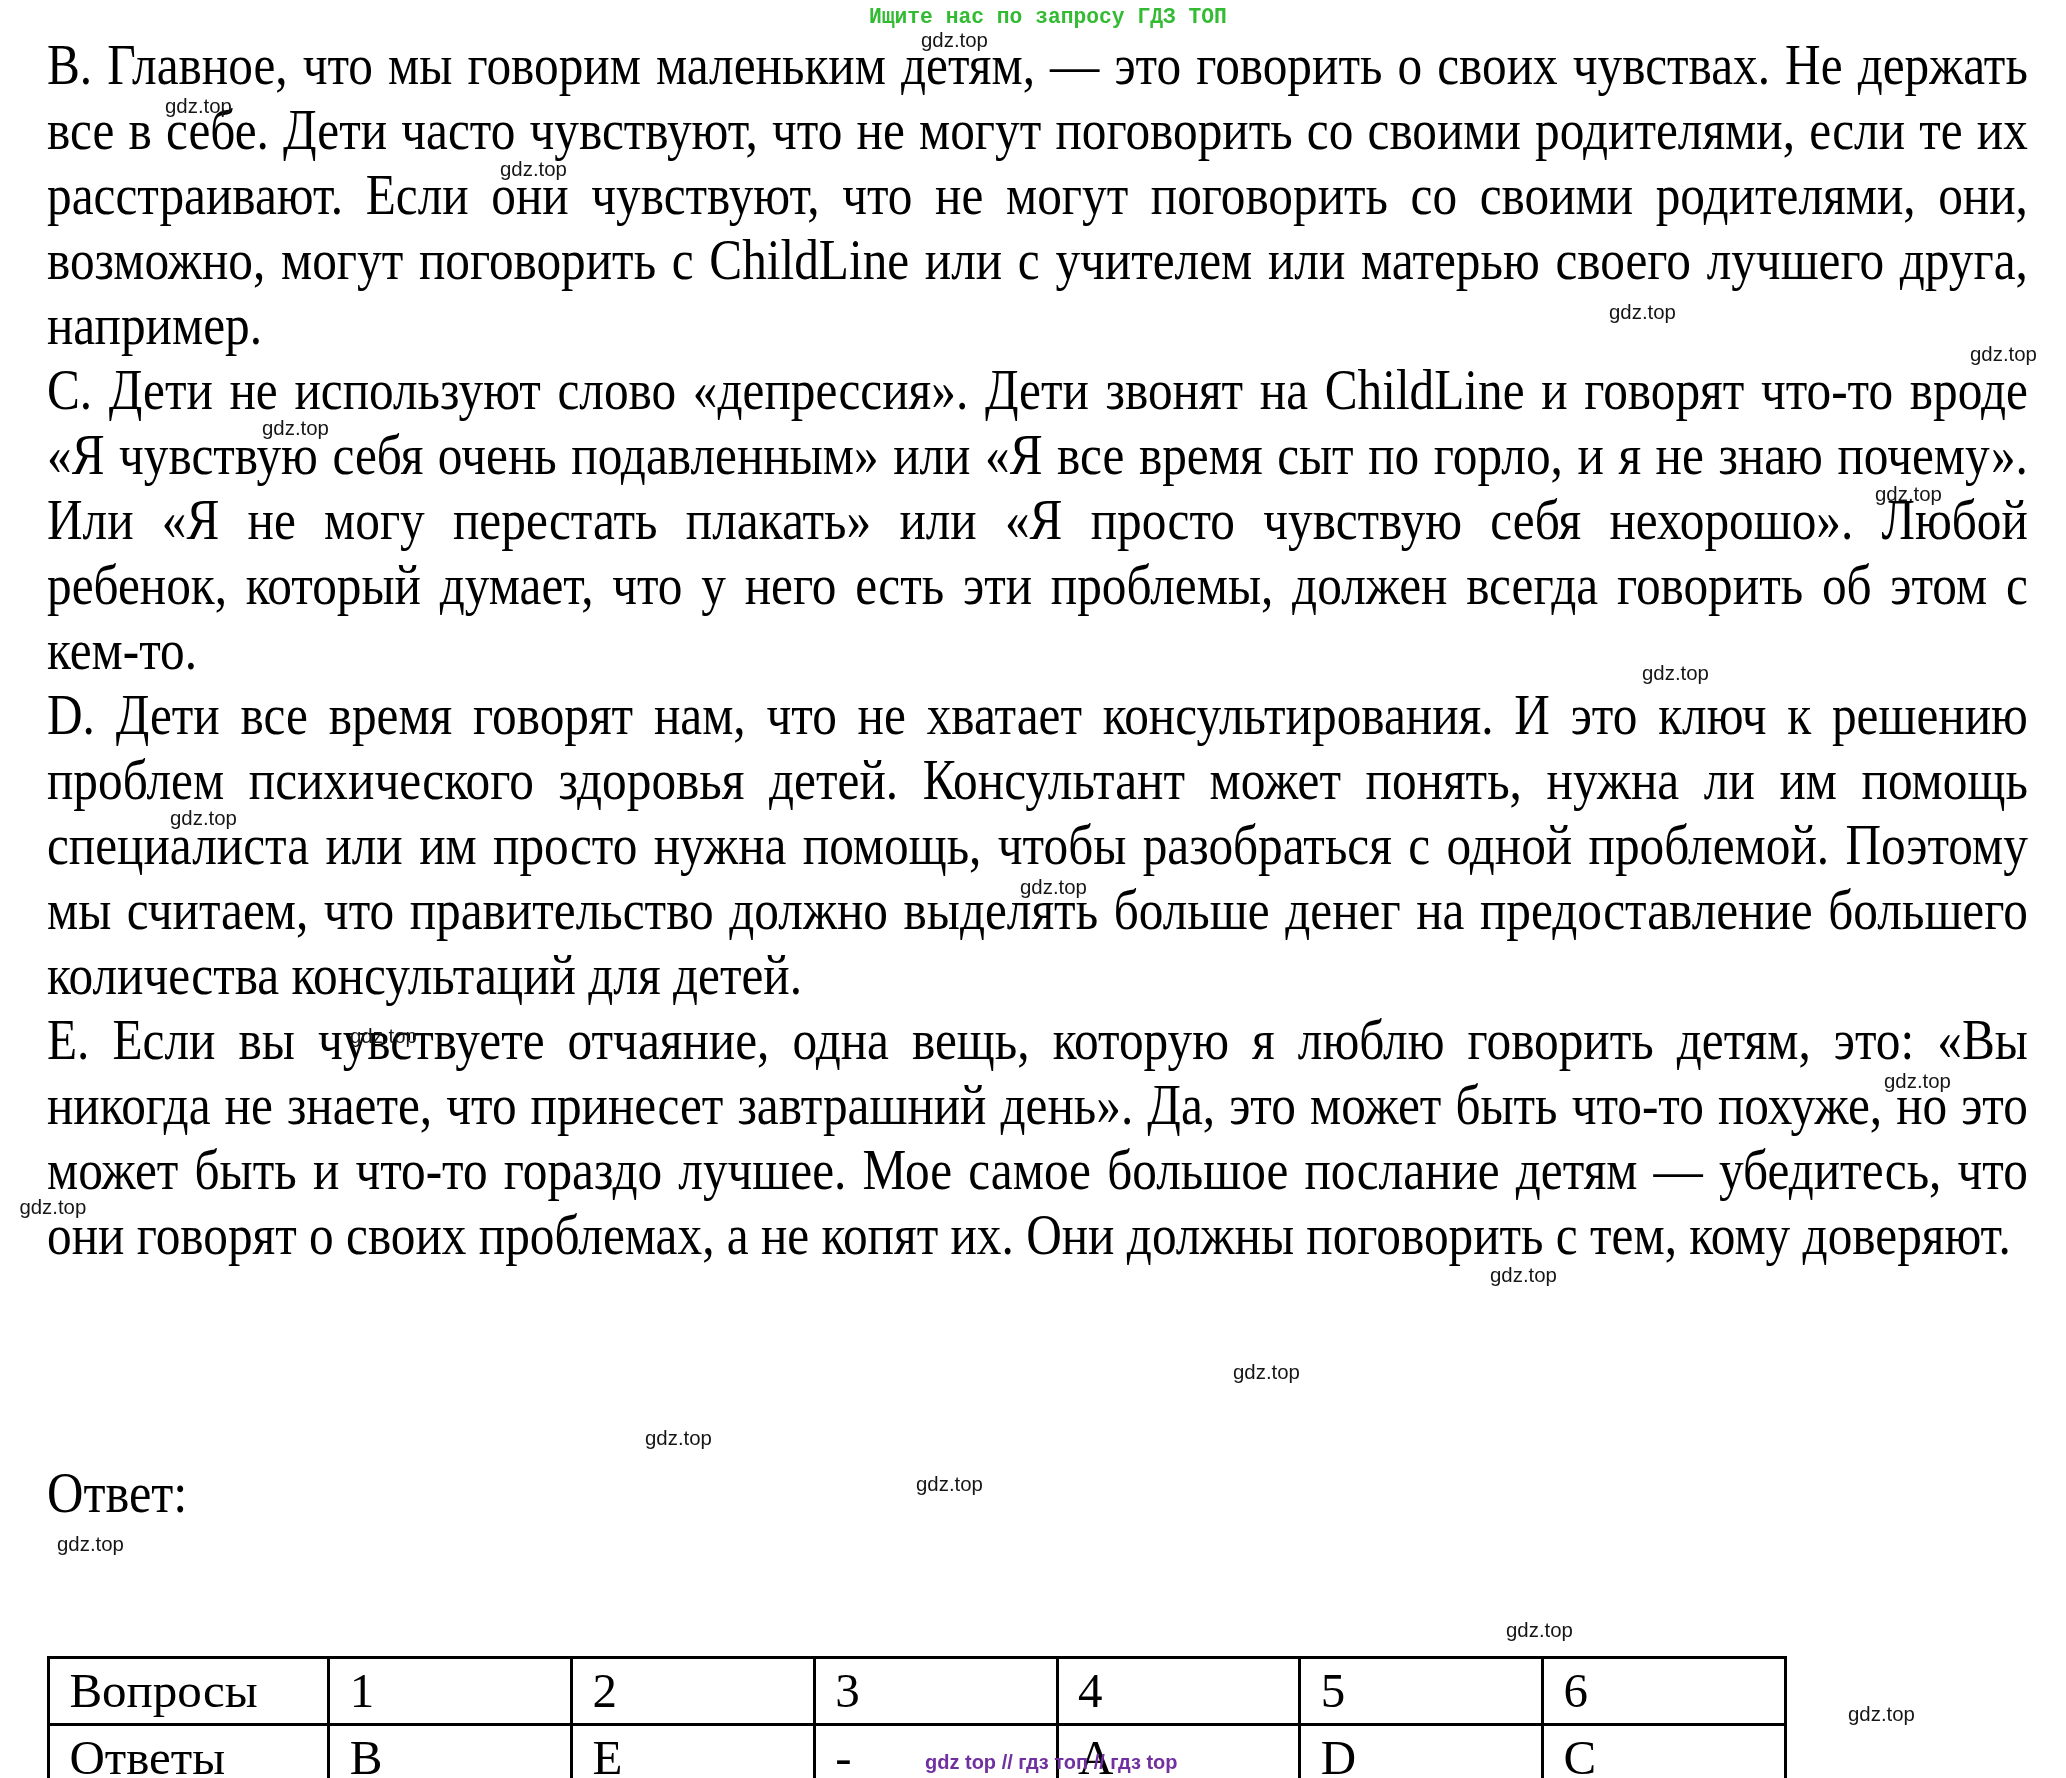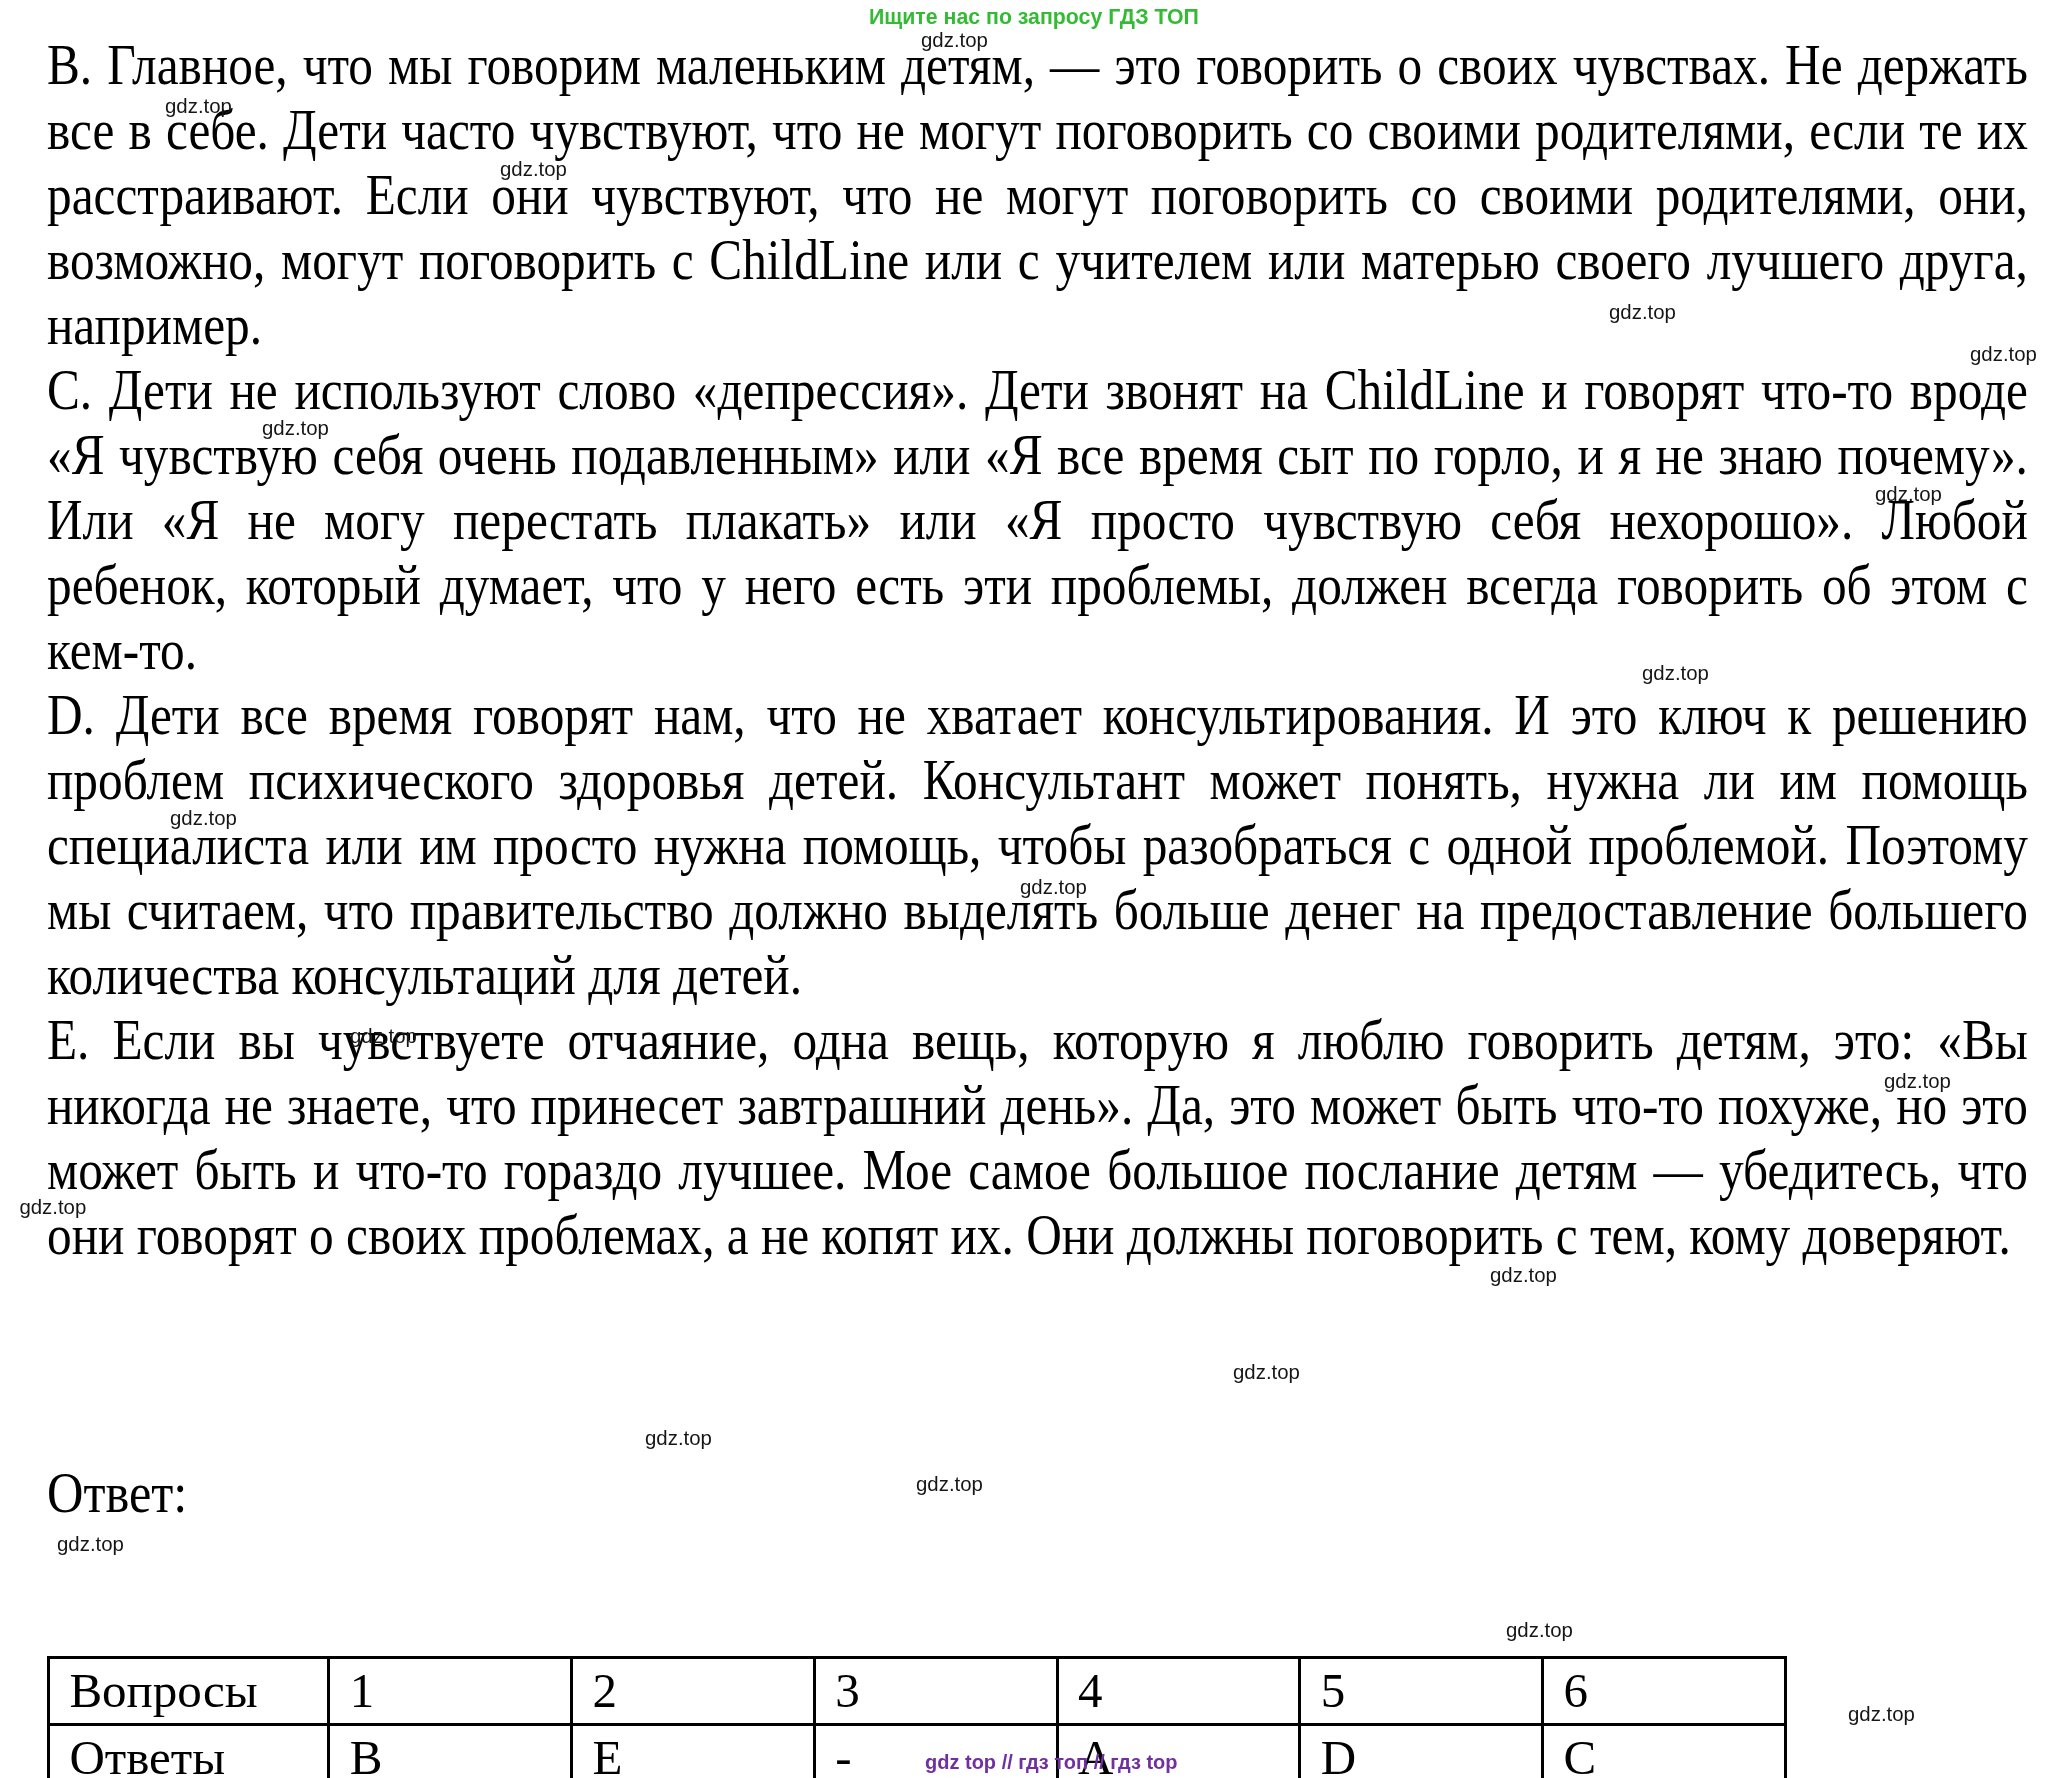--- a/index.html
+++ b/index.html
@@ -7,21 +7,21 @@
     width:2067px;height:1779px;
     background:#ffffff;
     font-family:"Liberation Serif","DejaVu Serif",serif;
     color:#000;
     position:relative;
     overflow:hidden;
   }
   .page{position:absolute;inset:0;}
   .header-note{
     position:absolute;left:869px;top:4.9px;
-    font-family:Liberation Sans, sans-serif;
+    font-family:Liberation Mono, monospace;
     font-size:21.3px;font-weight:bold;letter-spacing:0px;
   }
   .text-block{
     position:absolute;left:47px;top:33px;
     width:2251px;
     transform:scaleX(0.88);
     transform-origin:top left;
     font-size:56px;line-height:65px;
     text-align:justify;
   }

